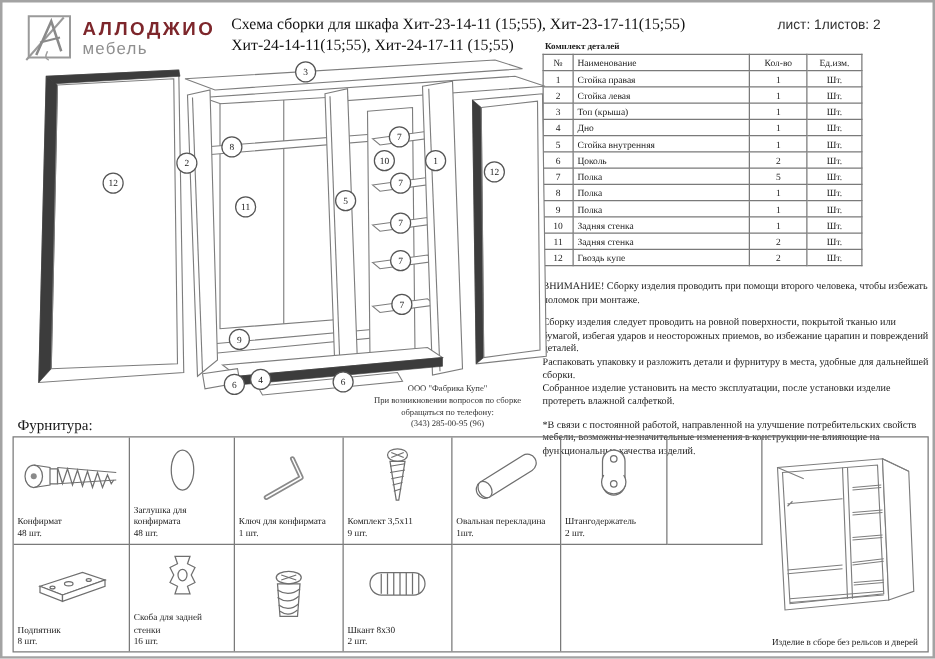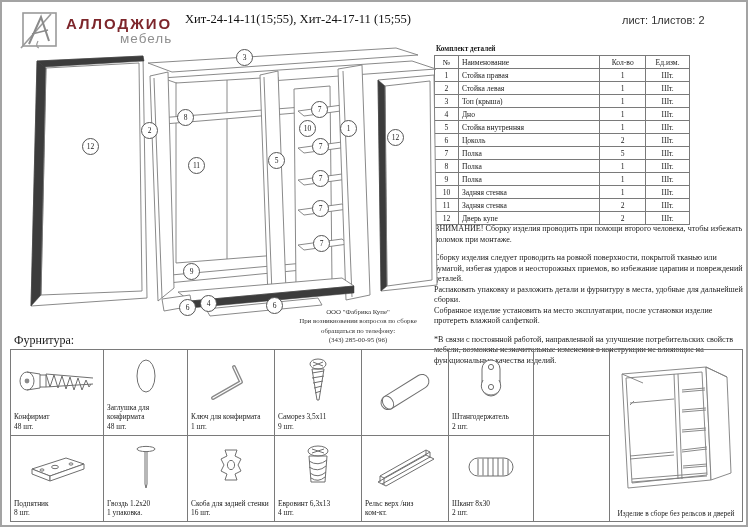--- a/index.html
+++ b/index.html
@@ -2,26 +2,26 @@
 <html><head>
 <meta charset="utf-8">
 <style>
   html,body{margin:0;padding:0;background:#fff;}
   #sheet{position:relative;width:748px;height:527px;background:#fff;border:2px solid #a3a3a3;box-sizing:border-box;
          font-family:"Liberation Serif", serif;color:#1a1a1a;overflow:hidden;}
   
   #logo{position:absolute;left:16px;top:6px;width:44px;height:44px;}
   #brand{position:absolute;left:64px;top:13px;font-family:"Liberation Sans", sans-serif;}
   #brand .b1{font-weight:bold;font-size:15px;letter-spacing:2px;color:#7d262b;}
-  #brand .b2{font-size:13.5px;letter-spacing:1px;color:#8f8f8f;text-align:right;margin-top:-1px;}
+  #brand .b2{font-size:13.5px;letter-spacing:1px;color:#8f8f8f;text-align:left;margin-top:-1px;}
   #title{position:absolute;left:183px;top:9px;width:400px;font-size:12.6px;line-height:1.35;color:#111;}
   #sheetinfo{position:absolute;left:620px;top:12px;font-family:"Liberation Sans", sans-serif;font-size:11px;color:#333;display:flex;}
   
   #parts{position:absolute;left:432px;top:31px;width:256px;}
-  #parts .cap{font-size:7.2px;font-weight:bold;margin:12px 0 2px 2px;}
+  #parts .cap{font-size:7.2px;font-weight:bold;margin:0 0 2px 2px;}
   #parts table{border-collapse:collapse;width:100%;font-size:7.6px;}
   #parts td,#parts th{border:1px solid #7a7a7a;padding:1px 3px;font-weight:normal;text-align:center;height:10px;}
   #parts .tl{text-align:left;}
   #parts col.c-num{width:24px;} #parts col.c-name{width:142px;} #parts col.c-qty{width:46px;} #parts col.c-unit{width:44px;}
   
   #notes{position:absolute;left:432px;top:222px;width:313px;font-size:8.1px;line-height:1.3;}
   #notes p{margin:0;}
   #notes p.gap{margin-bottom:8px;}
   
   #diagram{position:absolute;left:8px;top:45px;width:430px;height:272px;}
@@ -59,20 +59,21 @@
       <path d="M14,26 L30,22" stroke="#8a8a8a" stroke-width="1.6" fill="none"></path>
       <path d="M20,33 q-3,6 1,7" stroke="#9a9a9a" stroke-width="1.2" fill="none"></path>
     </svg>
   </div>
   <div id="brand">
     <div class="b1">АЛЛОДЖИО</div>
     <div class="b2">мебель</div>
   </div>
 
   <div id="title">
+    <div>Схема сборки для шкафа Хит-23-14-11 (15;55), Хит-23-17-11(15;55)</div>
     <div>Хит-24-14-11(15;55), Хит-24-17-11 (15;55)</div>
   </div>
 
   <div id="sheetinfo">
     <span>лист: 1</span>
     <span>листов: 2</span>
   </div>
 
   <div id="parts">
     <div class="cap">Комплект деталей</div>
@@ -151,21 +152,21 @@
             <td>Шт.</td>
           </tr>
       <tr>
             <td>11</td>
             <td class="tl">Задняя стенка</td>
             <td>2</td>
             <td>Шт.</td>
           </tr>
       <tr>
             <td>12</td>
-            <td class="tl">Дверь купе</td>
+            <td class="tl">Гвоздь купе</td>
             <td>2</td>
             <td>Шт.</td>
           </tr>
     </tbody>
       </table>
   </div>
 
   <div id="notes">
     <p class="gap">ВНИМАНИЕ! Сборку изделия проводить при помощи второго человека, чтобы избежать поломок при монтаже.</p>
     <p>Сборку изделия следует проводить на ровной поверхности, покрытой тканью или бумагой, избегая ударов и неосторожных приемов, во избежание царапин и повреждений деталей.</p>
@@ -295,34 +296,38 @@
     <div class="hw-cell r1">
       <div class="hw-icon">
         <svg width="60" height="50" viewBox="0 0 60 50">
           <ellipse class="hwfl" cx="30" cy="8" rx="8" ry="5"></ellipse>
           <path class="hwln" d="M25,6 L35,10 M35,6 L25,10"></path>
           <path class="hwln" d="M24,13 L36,13 L31,44 L29,44 Z"></path>
           <path class="hwln" d="M24,17 L36,15 M24,22 L36,20 M25,27 L35,25 M26,32 L34,30 M27,37 L33,35"></path>
         </svg>
       </div>
       <div class="hw-label">
-          <div>Саморез 3,5х11</div>
+          <div>Комплект 3,5х11</div>
           <div>9 шт.</div>
         </div>
     </div>
 
     <div class="hw-cell r1">
       <div class="hw-icon">
         <svg width="70" height="52" viewBox="0 0 70 52">
           <g transform="rotate(-32 35 26)">
             <rect class="hwfl" x="8" y="19" width="54" height="14" rx="7"></rect>
             <ellipse class="hwfl" cx="15" cy="26" rx="5" ry="7"></ellipse>
           </g>
         </svg>
       </div>
+      <div class="hw-label">
+          <div>Овальная перекладина</div>
+          <div>1шт.</div>
+        </div>
     </div>
 
     <div class="hw-cell r1">
       <div class="hw-icon">
         <svg width="60" height="50" viewBox="0 0 60 50">
           <rect class="hwfl" x="21" y="4" width="18" height="36" rx="9"></rect>
           <circle class="hwfl" cx="30" cy="11" r="2.6"></circle>
           <path class="hwfl" d="M22,24 c-5,9 2,15 8,15 c6,0 13,-6 8,-15"></path>
           <circle class="hwfl" cx="30" cy="31" r="2.6"></circle>
         </svg>
@@ -366,32 +371,20 @@
           <ellipse class="hwln" cx="49" cy="21" rx="2" ry="1.1"></ellipse>
           <ellipse class="hwln" cx="20" cy="27" rx="2" ry="1.1"></ellipse>
         </svg>
       </div>
       <div class="hw-label">
           <div>Подпятник</div>
           <div>8 шт.</div>
         </div>
     </div>
 
-    <div class="hw-cell">
-      <div class="hw-icon">
-        <svg width="60" height="50" viewBox="0 0 60 50">
-          <ellipse class="hwfl" cx="30" cy="7" rx="9" ry="2.6"></ellipse>
-          <path class="hwln" d="M29,10 L29,42 L30,46 L31,42 L31,10"></path>
-        </svg>
-      </div>
-      <div class="hw-label">
-          <div>Гвоздь 1.2х20</div>
-          <div>1 упаковка.</div>
-        </div>
-    </div>
 
     <div class="hw-cell">
       <div class="hw-icon">
         <svg width="60" height="50" viewBox="0 0 60 50">
           <path class="hwfl" d="M24,8 h12 l-2,6 6,3 -3,6 3,6 -6,3 2,6 h-12 l2,-6 -6,-3 3,-6 -3,-6 6,-3 z"></path>
           <ellipse class="hwfl" cx="30" cy="23" rx="3.6" ry="4.6"></ellipse>
         </svg>
       </div>
       <div class="hw-label">
           <div>Скоба для задней стенки</div>
@@ -401,40 +394,22 @@
 
     <div class="hw-cell">
       <div class="hw-icon">
         <svg width="60" height="50" viewBox="0 0 60 50">
           <ellipse class="hwfl" cx="30" cy="9" rx="10" ry="5"></ellipse>
           <path class="hwln" d="M24,7 L36,11 M36,7 L24,11"></path>
           <path class="hwln" d="M21,14 L39,14 L37,40 L23,40 Z"></path>
           <path class="hwln" d="M21,19 q9,6 18,-1 M21,25 q9,6 17,-1 M22,31 q8,6 16,-1 M23,36 q7,5 14,-1"></path>
         </svg>
       </div>
-      <div class="hw-label">
-          <div>Евровинт 6,3х13</div>
-          <div>4 шт.</div>
-        </div>
-    </div>
-
-    <div class="hw-cell">
-      <div class="hw-icon">
-        <svg width="70" height="50" viewBox="0 0 70 50">
-          <polygon class="hwfl" points="8,40 56,13 64,17 16,44"></polygon>
-          <polygon class="hwfl" points="10,34 56,8 60,10 14,36"></polygon>
-          <path class="hwln" d="M10,34 L10,40 M14,36 L14,43 M56,8 L56,13 M60,10 L60,16"></path>
-          <path class="hwln" d="M12,42 L60,15"></path>
-        </svg>
-      </div>
-      <div class="hw-label">
-          <div>Рельс верх /низ</div>
-          <div>ком-кт.</div>
-        </div>
-    </div>
+    </div>
+
 
     <div class="hw-cell">
       <div class="hw-icon">
         <svg width="66" height="44" viewBox="0 0 66 44">
           <rect class="hwfl" x="11" y="13" width="44" height="18" rx="9"></rect>
           <path class="hwln" d="M20,14 L20,30 M25,13.5 L25,30.5 M30,13 L30,31 M35,13 L35,31 M40,13 L40,31 M45,13.5 L45,30.5 M50,14 L50,30"></path>
         </svg>
       </div>
       <div class="hw-label">
           <div>Шкант 8х30</div>

